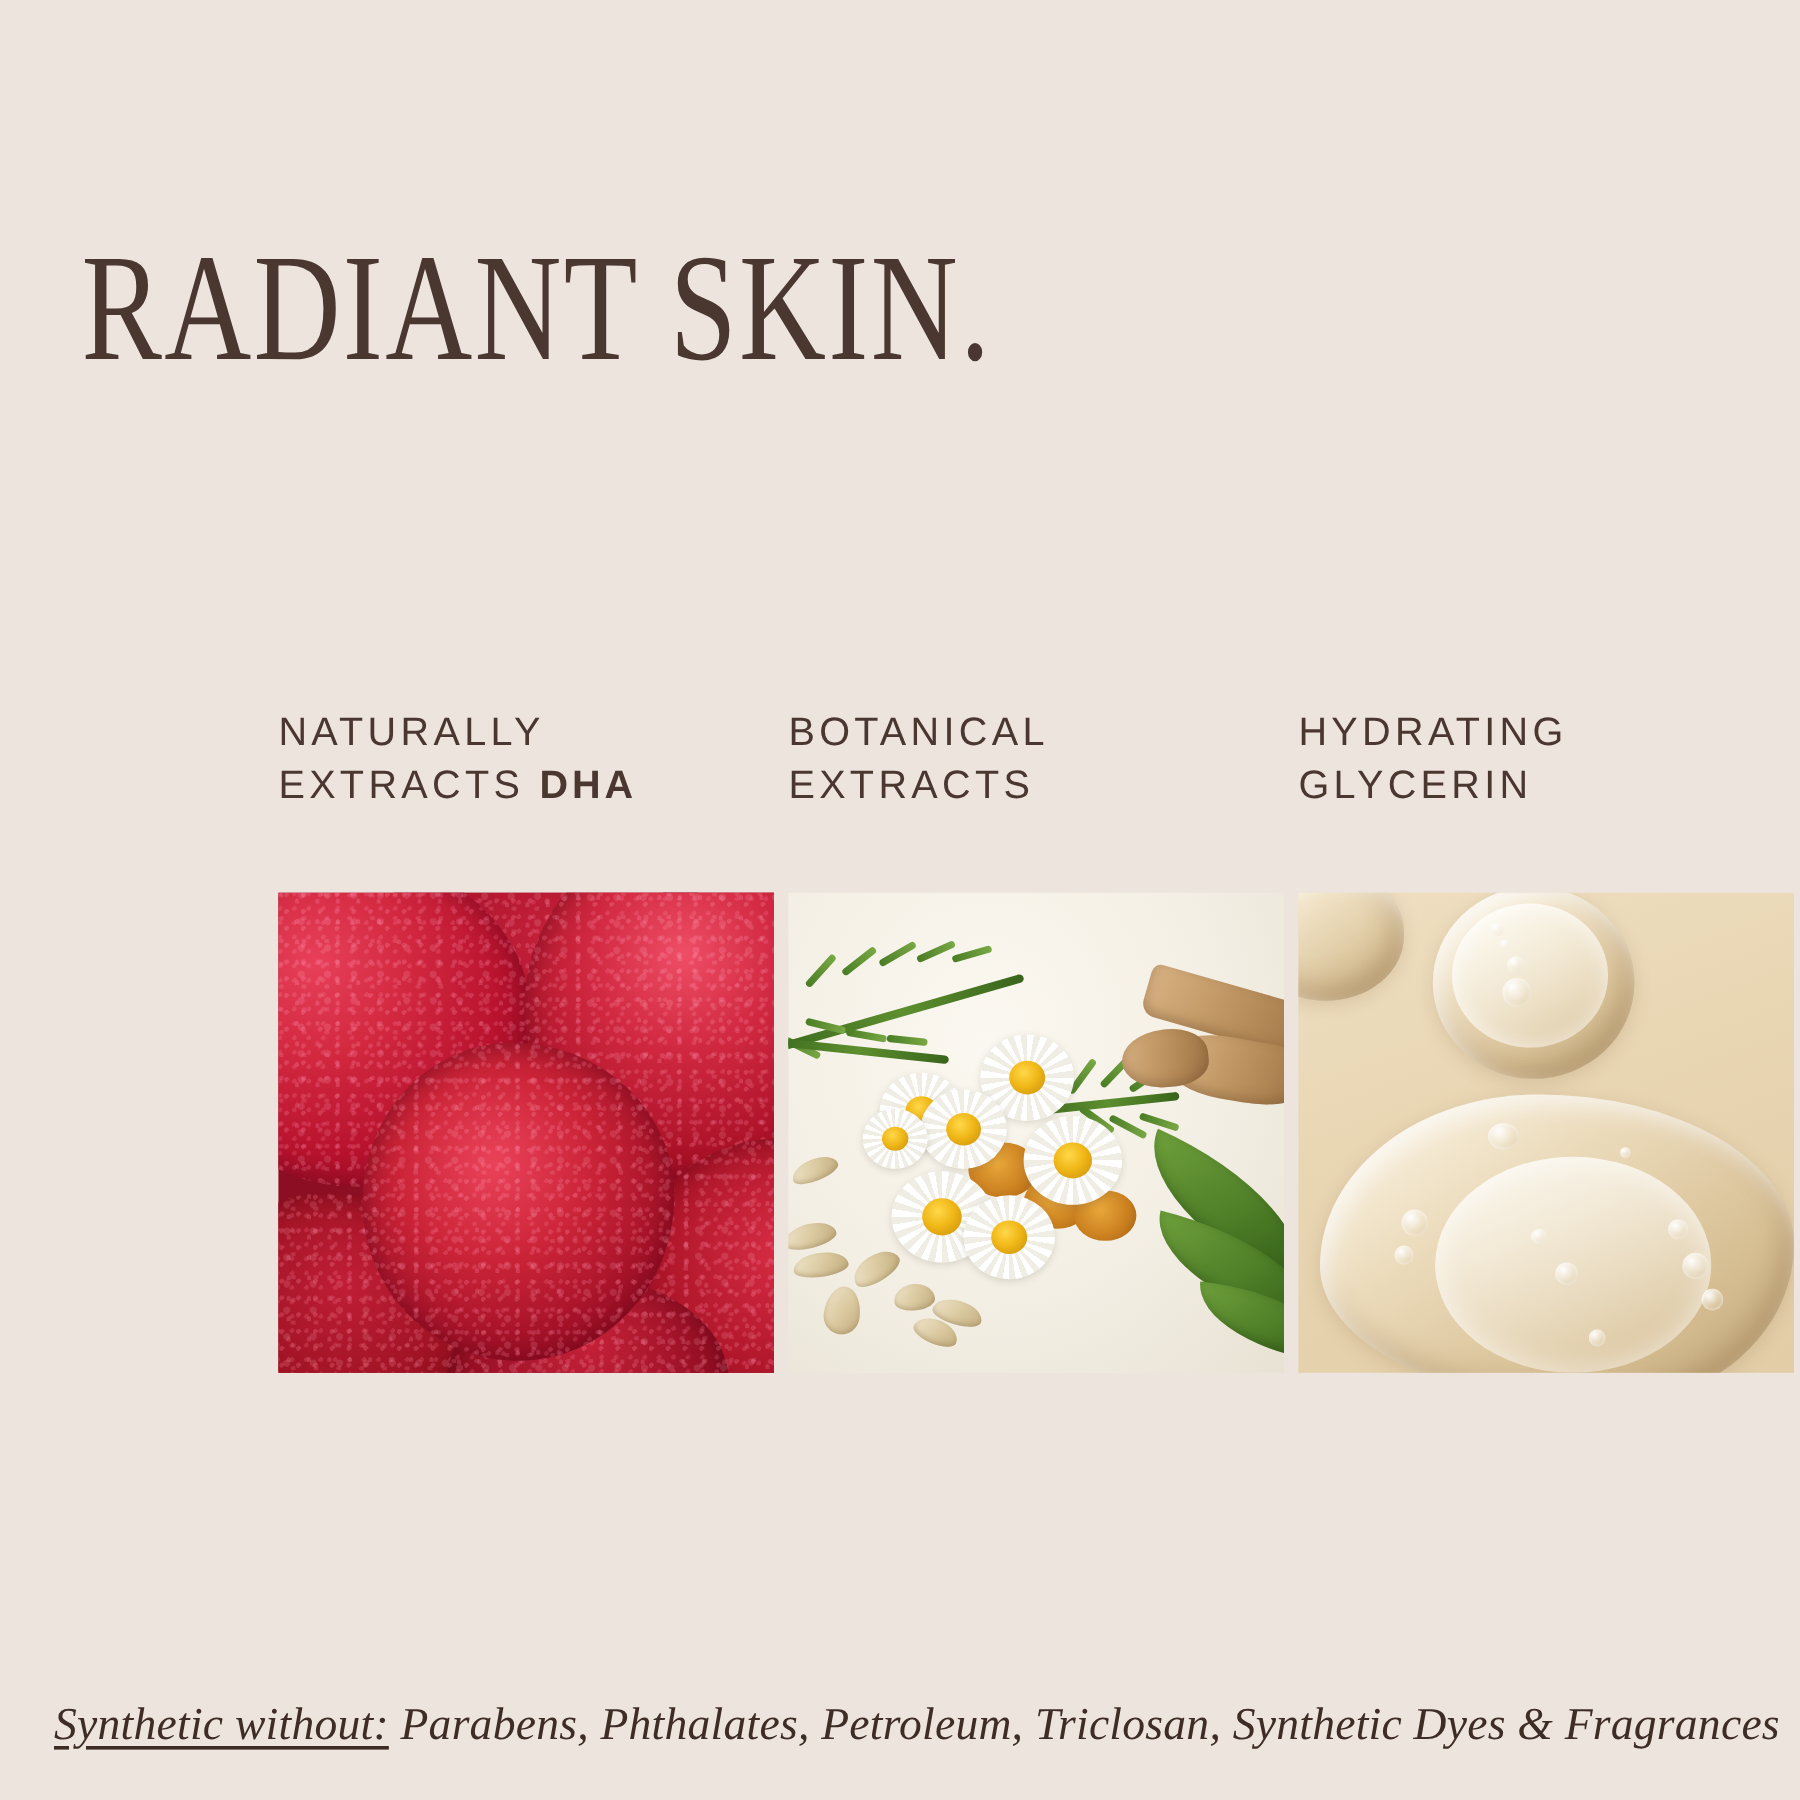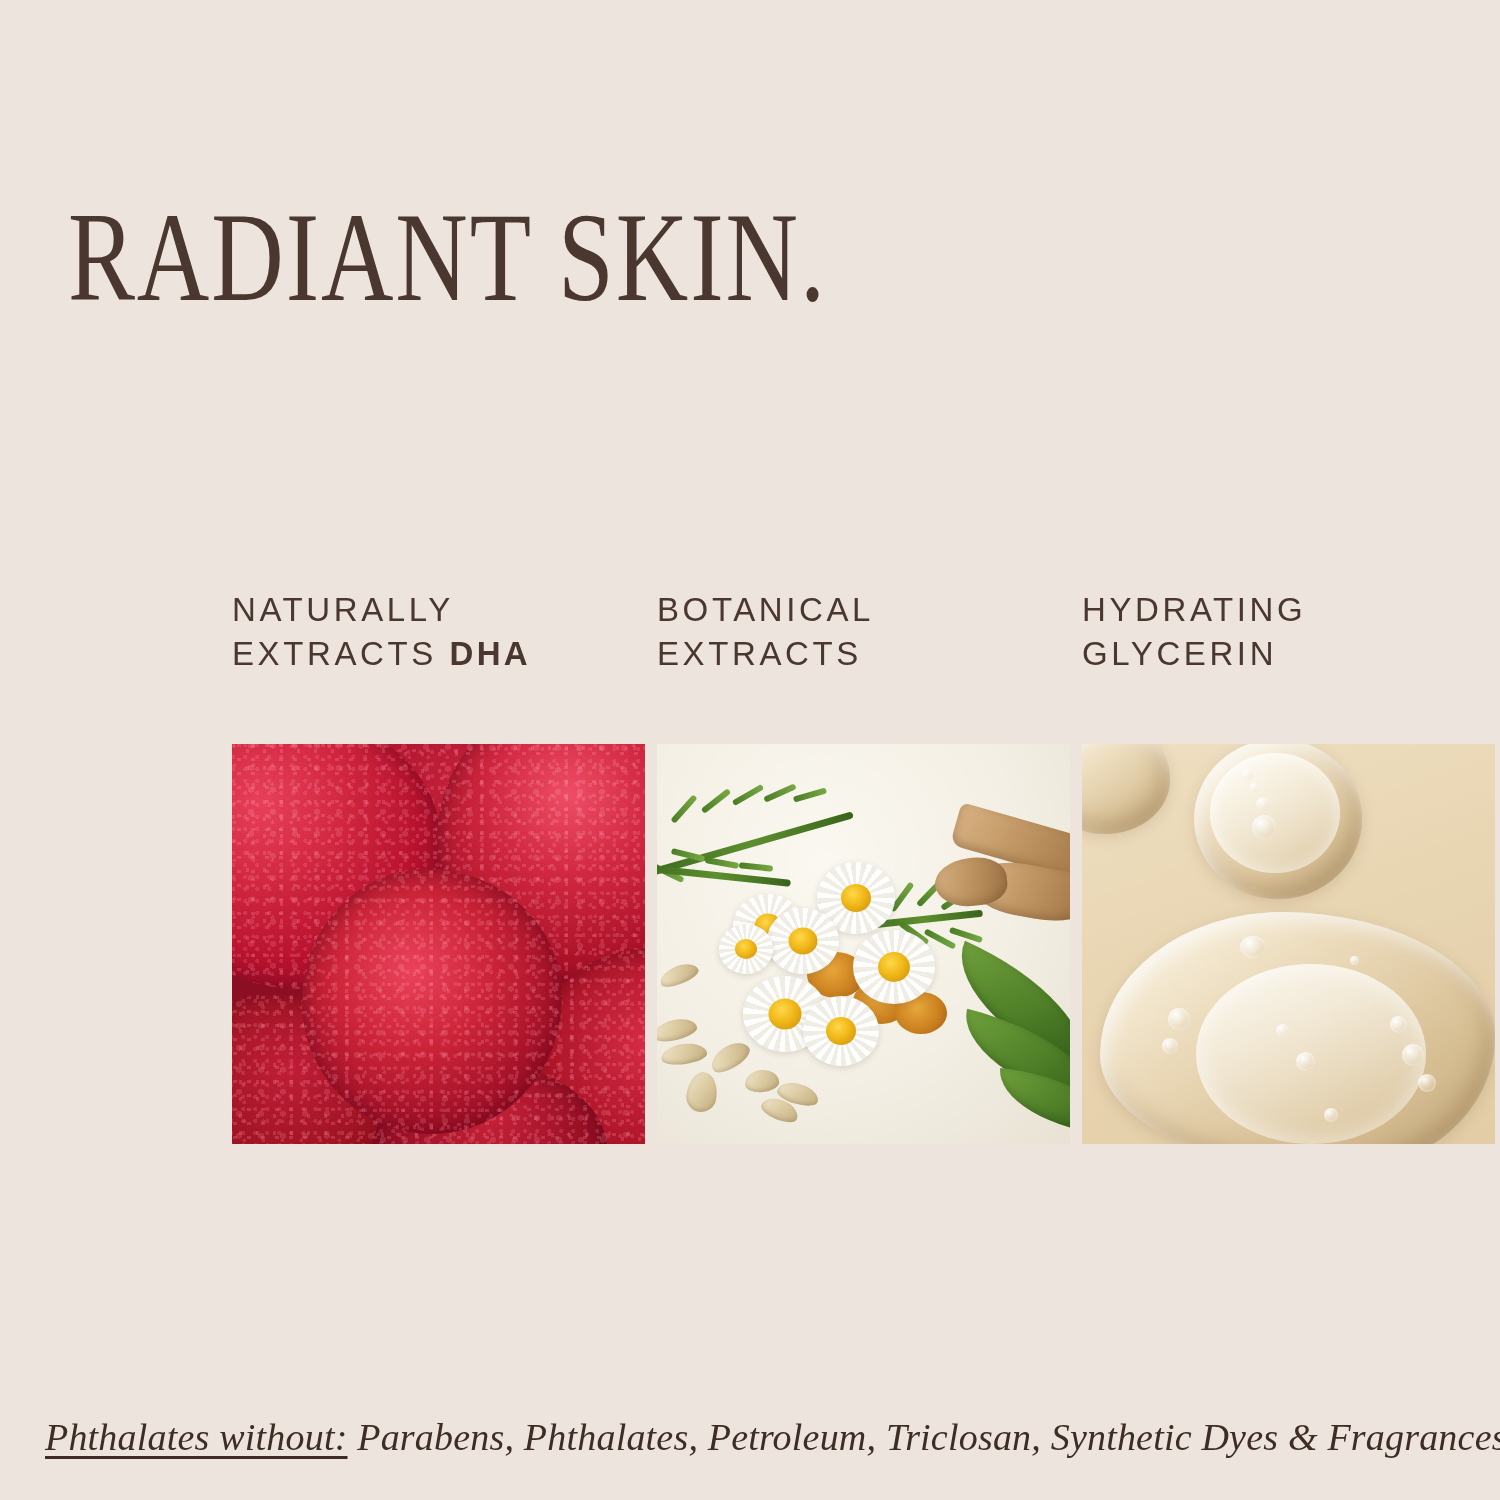--- a/index.html
+++ b/index.html
@@ -409,16 +409,16 @@
           <div class="bubble" style="left:302px;top:132px;width:22px;height:22px;"></div>
           <div class="bubble" style="left:318px;top:162px;width:18px;height:18px;"></div>
           <div class="bubble" style="left:224px;top:196px;width:14px;height:14px;"></div>
           <div class="bubble" style="left:250px;top:44px;width:9px;height:9px;"></div>
         </div>
       </div>
     </div>
   </div>
 
   <div class="footer">
-    <span class="lead">Phthalates without:</span><span> Parabens, Phthalates, Petroleum, Triclosan, Synthetic Dyes &amp; Fragrances</span>
+    <span class="lead">Synthetic without:</span><span> Parabens, Phthalates, Petroleum, Triclosan, Synthetic Dyes &amp; Fragrances</span>
   </div>
 
 </div>
 
 </body></html>

